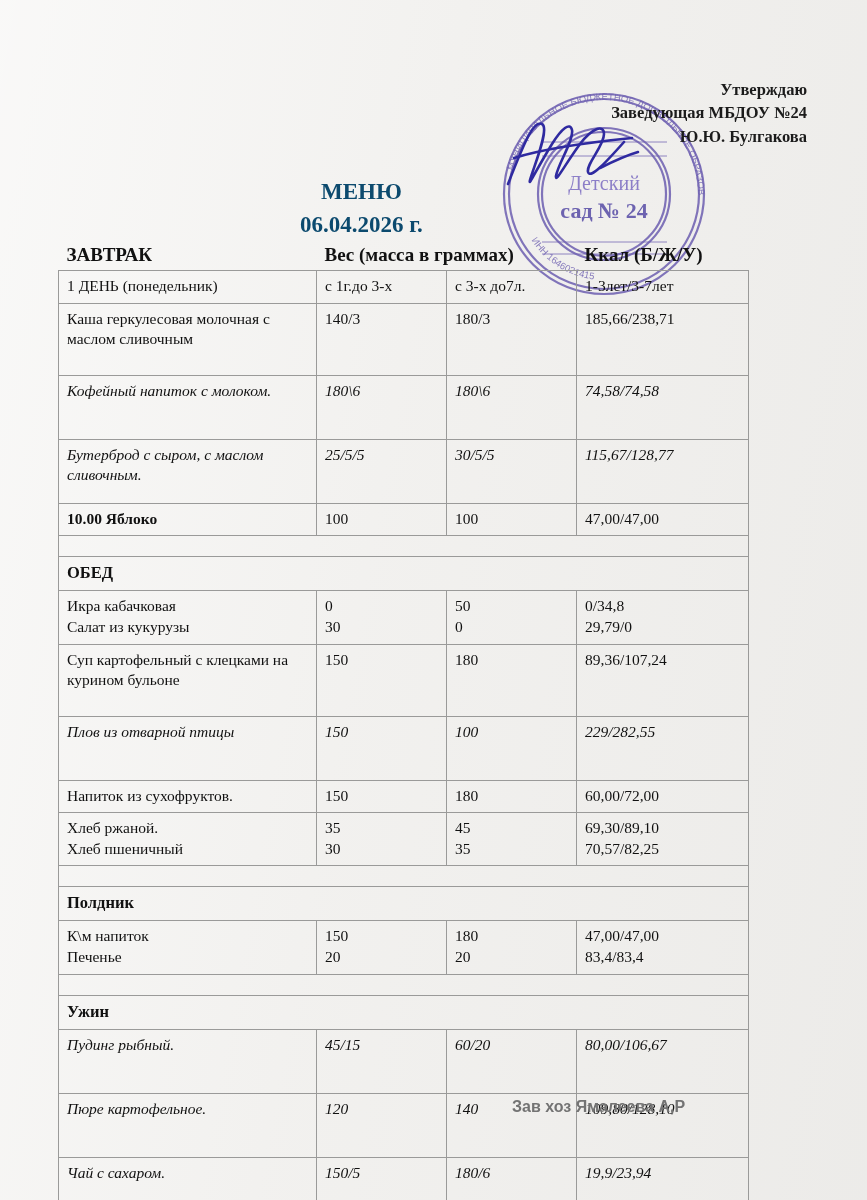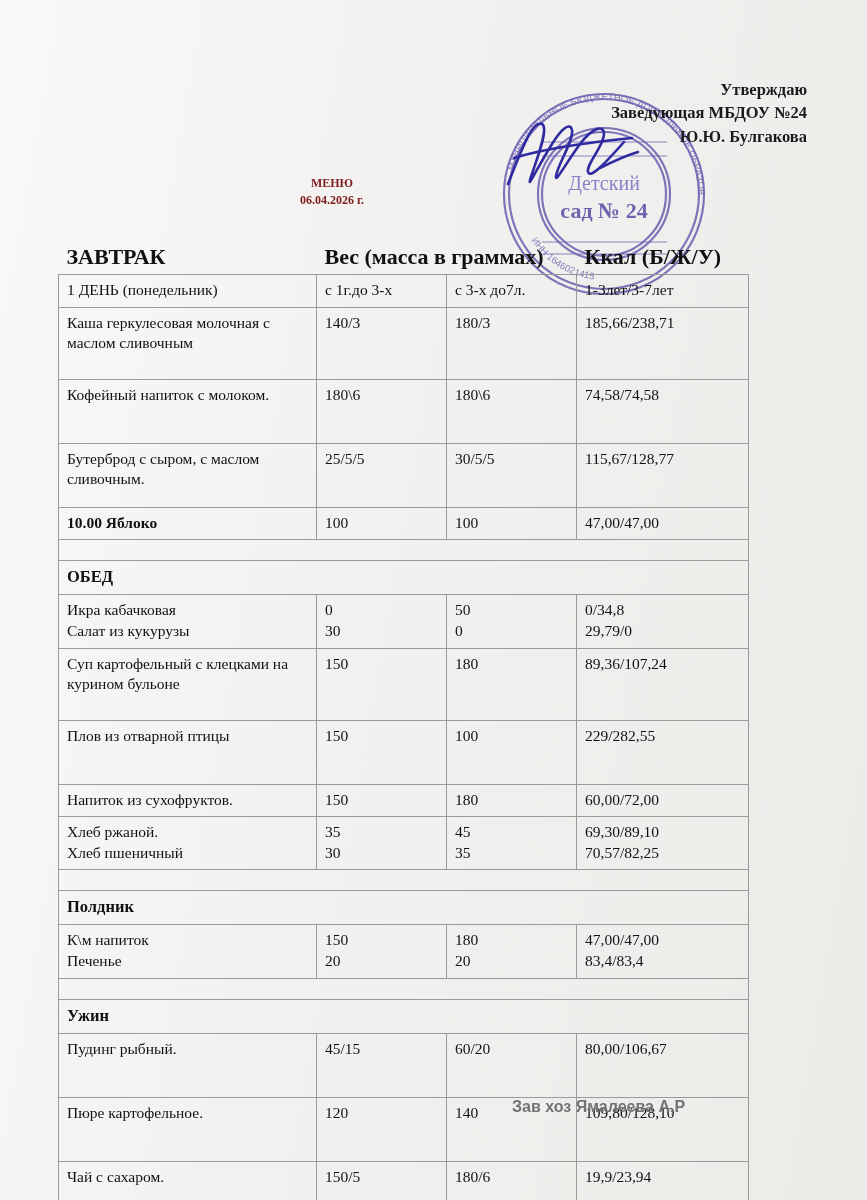--- a/index.html
+++ b/index.html
@@ -44,24 +44,24 @@
     font-weight: bold;
     z-index: 3;
   }
   .approval div { white-space: nowrap; }
 
   .menu-title {
     position: absolute;
     left: 300px;
     top: 175px;
     text-align: center;
-    font-size: 12px;
+    font-size: 23px;
     font-weight: bold;
     line-height: 1.45;
-    color: #7f1d1d;
+    color: #0c4a6e;
     z-index: 3;
   }
 
   
   .stamp {
     position: absolute;
     left: 482px;
     top: 72px;
     width: 244px;
     height: 244px;
@@ -102,31 +102,31 @@
     background: transparent;
   }
   td.c1 { width: 258px; }
   td.c2 { width: 130px; }
   td.c3 { width: 130px; }
   td.c4 { width: 172px; }
 
   tr.headrow td {
     border: none;
     font-weight: bold;
-    font-size: 22px;
+    font-size: 19px;
     padding-bottom: 3px;
     padding-top: 2px;
   }
   tr.headrow td.span-w {
     text-align: left;
   }
   .bold { font-weight: bold; }
   .indent { padding-left: 14px; margin-left: 30px; }
   .tall1 td { height: 60px; }
-  .tall2 td { height: 52px; }
+  .tall2 td { height: 52px; font-style: italic; }
   .sect td {
     border: 1px solid #9a9a99;
     font-weight: bold;
   }
   .sect-label {
     font-weight: bold;
     font-size: 16.5px;
   }
   .two-line { line-height: 1.45; }
 

